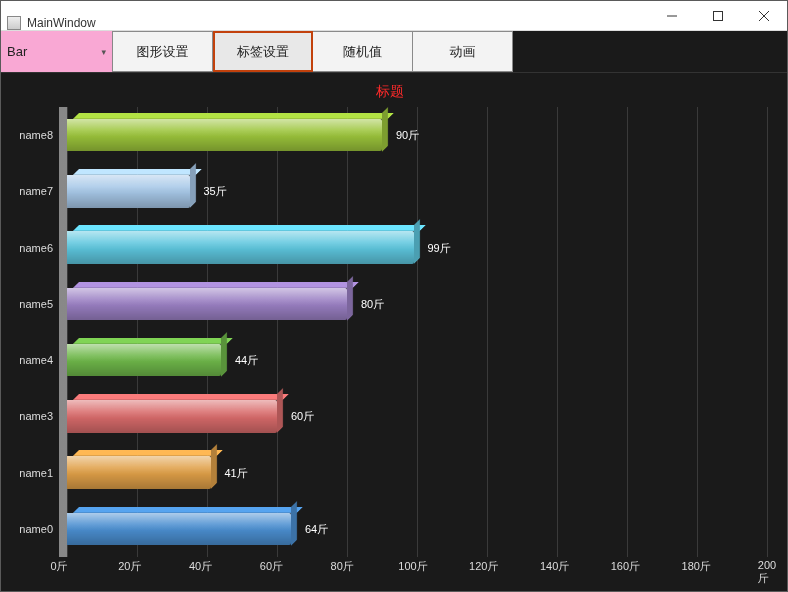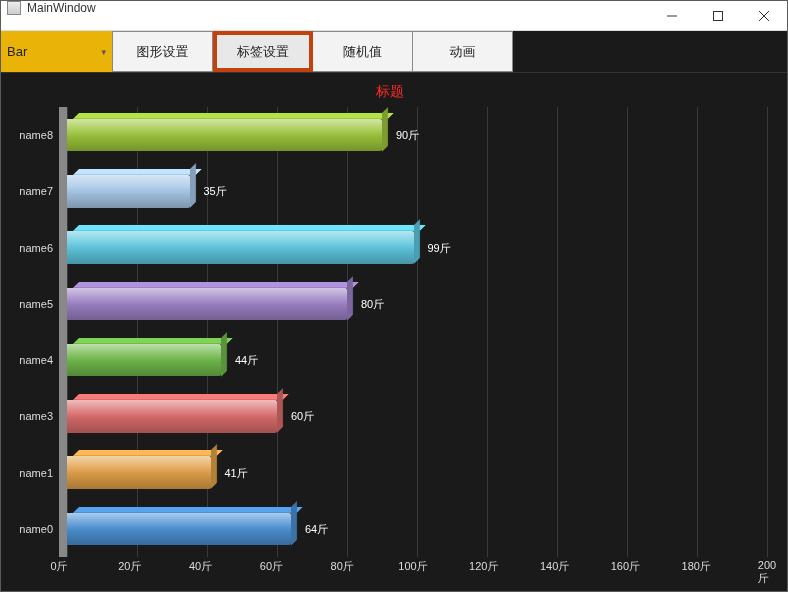--- a/index.html
+++ b/index.html
@@ -1,30 +1,30 @@
 <!DOCTYPE html>
 <html><head>
 <meta charset="utf-8">
 <style>
 * { margin: 0; padding: 0; box-sizing: border-box; }
 body { font-family: "Microsoft YaHei", "SimSun", Arial, sans-serif; background: #fff; width: 788px; height: 592px; overflow: hidden; }
 
 .window { width: 788px; height: 592px; border: 1px solid #5a5a5a; display: flex; flex-direction: column; }
-.titlebar { height: 30px; background: #fff; display: flex; align-items: flex-start; padding: 0 0 0 6px; border-bottom: 1px solid #ddd; }
+.titlebar { height: 30px; background: #fff; display: flex; align-items: flex-end; padding: 0 0 0 6px; border-bottom: 1px solid #ddd; }
 .titlebar .ticon { width: 14px; height: 14px; border: 1px solid #888; background: linear-gradient(#eee,#ccc); margin-right: 6px; }
 .titlebar .title { font-size: 12px; color: #333; flex: 1; }
 .tbtn { width: 46px; height: 29px; display: flex; align-items: center; justify-content: center; font-size: 14px; color: #333; }
 .tbtn svg { width: 10px; height: 10px; }
 
 .appbody { flex: 1; background: #1a1a1a; display: flex; flex-direction: column; }
 .toolbar { height: 42px; display: flex; align-items: stretch; border-bottom: 1px solid #333; }
-.combo { width: 112px; background: #eab308; color: #222; display: flex; align-items: center; padding: 0 6px; font-size: 13px; position: relative; border-right: 1px solid #888; }
+.combo { width: 112px; background: #f9a8d4; color: #222; display: flex; align-items: center; padding: 0 6px; font-size: 13px; position: relative; border-right: 1px solid #888; }
 .combo .arrow { margin-left: auto; font-size: 9px; color: #555; }
 .btn { width: 100px; background: #f3f3f3; color: #222; border: 1px solid #8a8a8a; border-left: none; display: flex; align-items: center; justify-content: center; font-size: 13px; }
-.btn.active { background: #e8e8e8; border: 4px solid #c2410c; }
+.btn.active { background: #e8e8e8; border: 2px solid #c2410c; }
 
 .chart { flex: 1; position: relative; padding: 10px 20px 24px 12px; }
 .chart-title { text-align: center; color: #ff2a2a; font-size: 14px; margin-bottom: 6px; }
 .plot-wrap { display: flex; height: calc(100% - 34px); }
 .ylabels { width: 46px; display: flex; flex-direction: column; font-size: 11px; color: #ddd; }
 .ylabels .ylab { flex: 1; display: flex; align-items: center; justify-content: flex-end; padding-right: 6px; }
 .plot { flex: 1; position: relative; border-left: 8px solid; border-image: linear-gradient(90deg,#888,#eee,#888) 1; }
 .gridline { position: absolute; top: 0; bottom: 0; width: 1px; background: #3a3a3a; z-index: 0; }
 .bars { position: absolute; inset: 0; display: flex; flex-direction: column; z-index: 1; }
 .barrow { flex: 1; display: flex; align-items: center; position: relative; }

